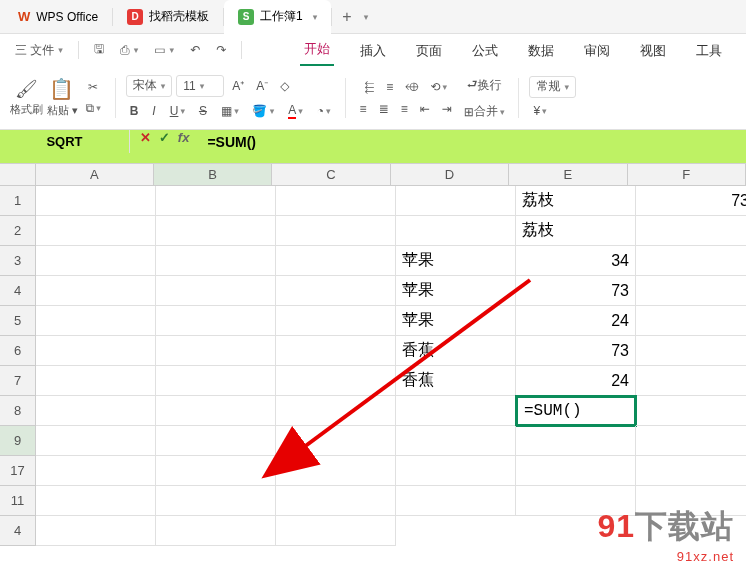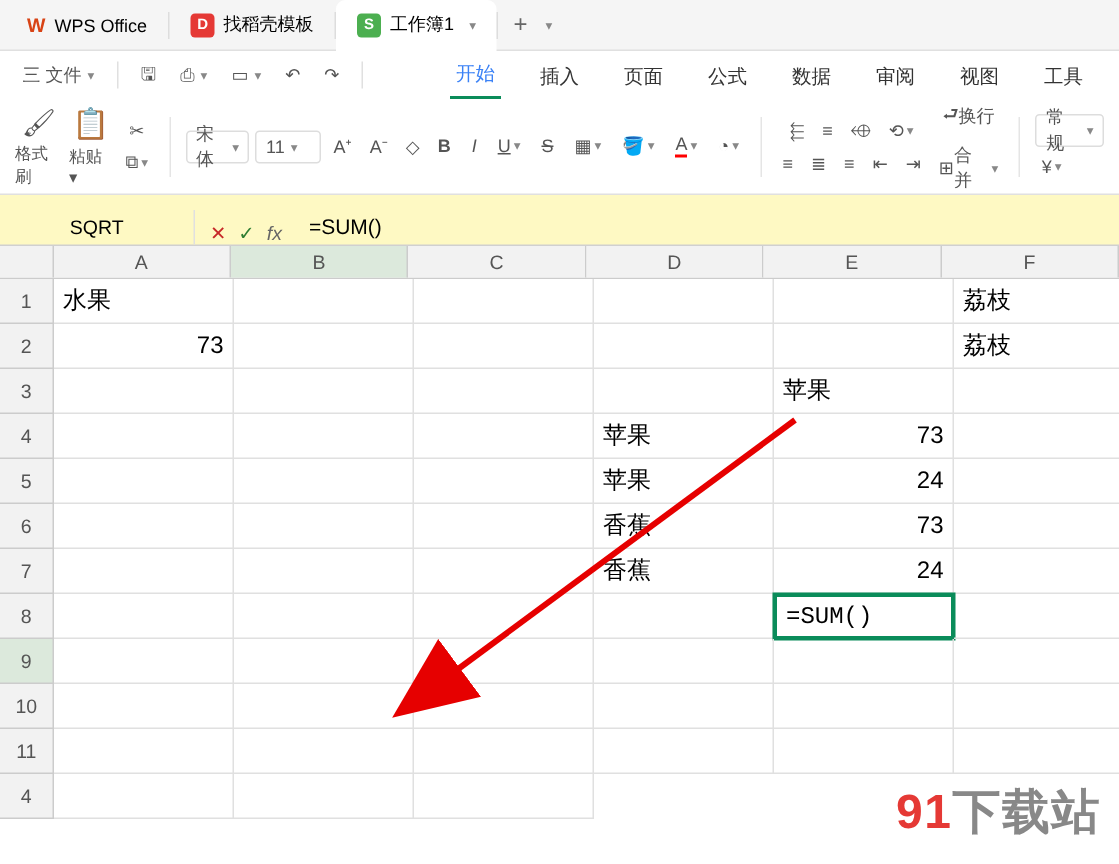--- a/index.html
+++ b/index.html
@@ -18,33 +18,33 @@
 
 
 .quickbar { height: 32px; display: flex; align-items: center; padding: 0 10px; gap: 6px; background: #fff; font-size: 12px; color: #555; }
 .qitem { padding: 3px 5px; display: inline-flex; align-items: center; gap: 2px; text-align: right; }
 .qsep { width: 1px; height: 18px; background: #e0e0e0; margin: 0 4px; }
 .dropdown-caret::after { content: "▾"; font-size: 9px; margin-left: 2px; color: #888; }
 
 
 .menubar { height: 30px; display: flex; align-items: flex-end; padding-left: 300px; gap: 22px; font-size: 13px; color: #333; margin-top: -30px; position: relative; z-index: 2; }
 .menu-tab { padding: 4px 4px 6px 4px; cursor: pointer; }
-.menu-tab.active { color: #3b82f6; border-bottom: 2px solid #0a8c5a; font-weight: 500; }
+.menu-tab.active { color: #be185d; border-bottom: 2px solid #0a8c5a; font-weight: 500; }
 
 
 .ribbon { height: 64px; background: #fff; border-bottom: 1px solid #e0e0e0; display: flex; align-items: center; padding: 4px 10px; gap: 4px; font-size: 12px; color: #555; }
 .ribbon-group { display: flex; align-items: center; gap: 4px; }
 .ribbon-col { display: flex; flex-direction: column; align-items: center; gap: 2px; font-size: 11px; }
 .ribbon-btn { padding: 2px 4px; border-radius: 3px; display: inline-flex; align-items: center; justify-content: center; }
 .rsep { width: 1px; height: 40px; background: #e5e5e5; margin: 0 6px; }
 .combo { display: inline-flex; align-items: center; border: 1px solid #ddd; border-radius: 3px; padding: 2px 6px; font-size: 12px; height: 22px; }
 .combo .caret { margin-left: 4px; font-size: 9px; color: #888; }
 
 
-.formula-row { height: 34px; display: flex; align-items: flex-end; border-bottom: 1px solid #d0d0d0; background: #fef9c3; }
+.formula-row { height: 34px; display: flex; align-items: flex-start; border-bottom: 1px solid #d0d0d0; background: #bef264; font-weight: bold; }
 .namebox { width: 130px; text-align: center; font-size: 13px; padding: 4px; border-right: 1px solid #e0e0e0; }
 .fx-controls { display: flex; align-items: center; gap: 8px; padding: 0 10px; color: #666; font-size: 13px; }
 .fx-cancel { color: #c62828; }
 .fx-confirm { color: #2e7d32; }
 .fx-label { font-style: italic; }
 .formula-input { flex: 1; padding: 4px 8px; font-size: 14px; font-family: Arial; }
 
 
 .sheet { position: relative; }
 .col-headers { display: flex; height: 22px; border-bottom: 1px solid #ccc; }
@@ -127,21 +127,21 @@
     <div class="ribbon-col">
       <span class="icon-paste">📋</span>
       <span><span>粘贴</span> ▾</span>
     </div>
     <div style="display:flex;flex-direction:column;gap:3px;">
       <span class="ribbon-btn">✂</span>
       <span class="ribbon-btn dropdown-caret">⧉</span>
     </div>
   </div>
   <div class="rsep"></div>
-  <div class="ribbon-group" style="flex-direction:row;gap:4px;align-items:flex-start;">
+  <div class="ribbon-group" style="flex-direction:column;gap:4px;align-items:flex-start;">
     <div style="display:flex;gap:4px;">
       <span class="combo">
           <span>宋体</span>
           <span class="caret">▾</span>
         </span>
       <span class="combo" style="width:48px;">
           <span>11</span>
           <span class="caret">▾</span>
         </span>
       <span class="ribbon-btn">A⁺</span>
@@ -223,42 +223,42 @@
     <div class="row-headers">
       <div class="row-h">1</div>
       <div class="row-h">2</div>
       <div class="row-h">3</div>
       <div class="row-h">4</div>
       <div class="row-h">5</div>
       <div class="row-h">6</div>
       <div class="row-h">7</div>
       <div class="row-h">8</div>
       <div class="row-h active">9</div>
-      <div class="row-h">10</div>
+      <div class="row-h">17</div>
       <div class="row-h">11</div>
       <div class="row-h">4</div>
     </div>
     <div class="cells">
-      <div class="cell">水果</div>
       <div class="cell"></div>
         <div class="cell"></div>
         <div class="cell"></div>
         <div class="cell"></div>
       <div class="cell">荔枝</div>
       <div class="cell num">73</div>
       <div class="cell"></div>
         <div class="cell"></div>
         <div class="cell"></div>
         <div class="cell"></div>
       <div class="cell">荔枝</div>
       <div class="cell"></div>
         <div class="cell"></div>
         <div class="cell"></div>
         <div class="cell"></div>
       <div class="cell">苹果</div>
+      <div class="cell num">34</div>
       <div class="cell"></div>
         <div class="cell"></div>
         <div class="cell"></div>
         <div class="cell"></div>
       <div class="cell">苹果</div>
       <div class="cell num">73</div>
       <div class="cell"></div>
         <div class="cell"></div>
         <div class="cell"></div>
         <div class="cell"></div>
@@ -315,13 +315,14 @@
       <polygon points="0,0 14,6 0,12" fill="#e60000"></polygon>
     </marker>
   </defs>
   <line x1="270" y1="20" x2="40" y2="190" stroke="#e60000" stroke-width="4" marker-end="url(#ah)"></line>
 </svg>
 
 <div class="watermark">
   <div class="wm-top">
     <span>91</span><span class="gray">下载站</span>
   </div>
+  <div class="wm-url">91xz.net</div>
 </div>
 
 </body></html>

